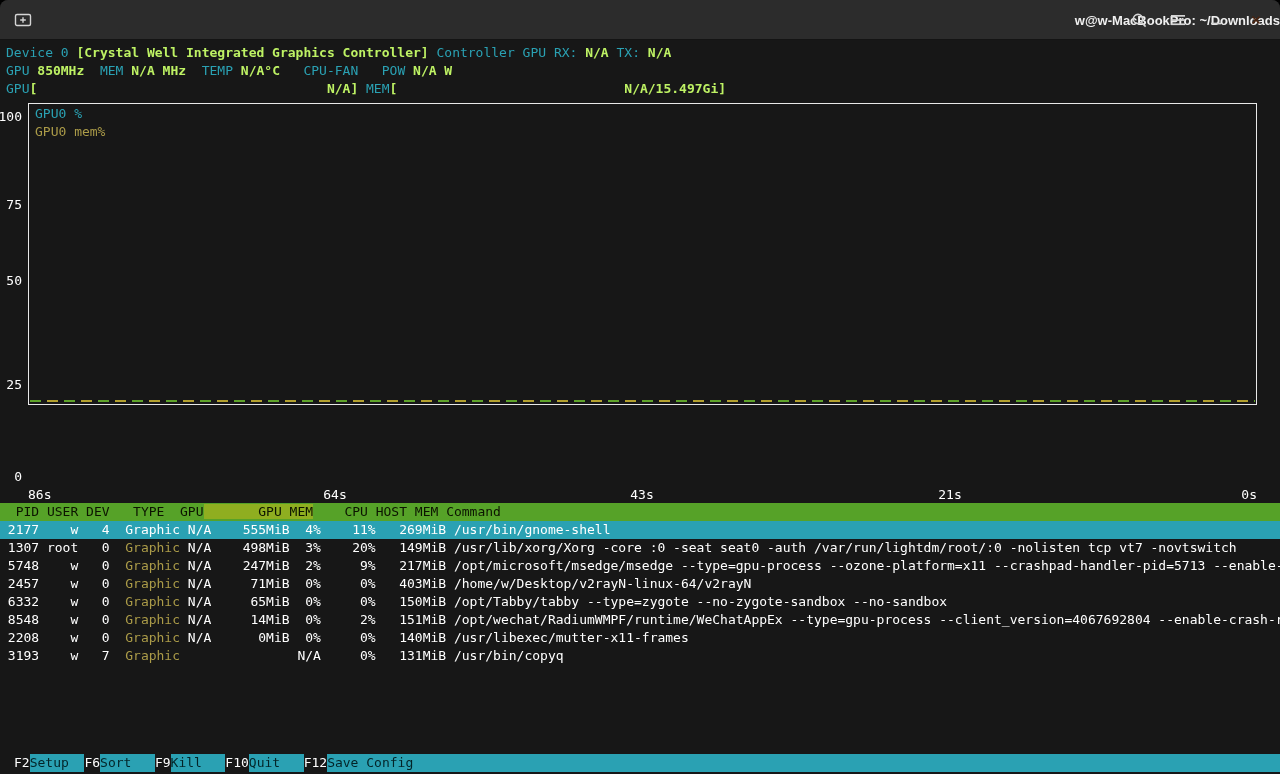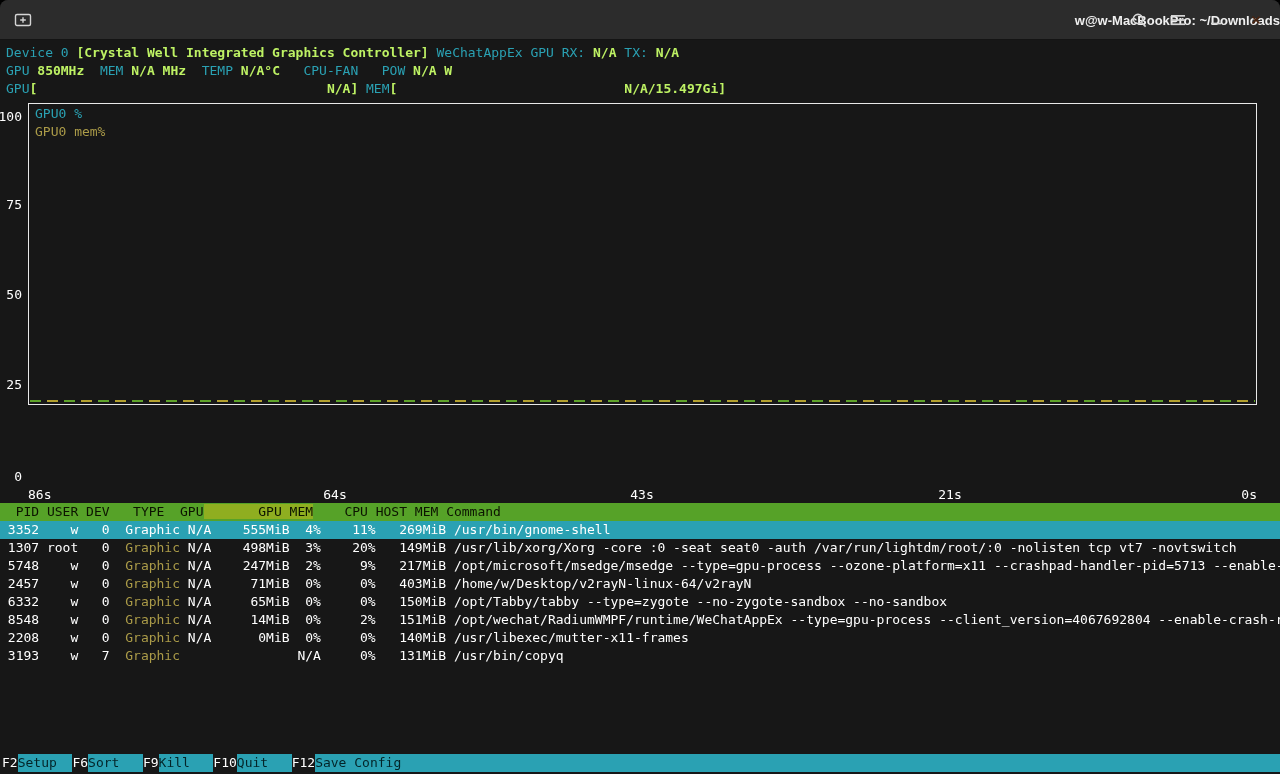--- a/index.html
+++ b/index.html
@@ -53,21 +53,21 @@
   .ptable{margin-top:0}
   .prow{white-space:pre;height:18px;color:#fff;overflow:hidden}
   .prow .type{color:var(--yellow,#ab9b48)}
   .prow.header{background:var(--green,#56a228);color:#0c1400}
   .sortcell{background:var(--sort-highlight,#8fae20)}
   .prow.selected{background:var(--selected-bg,#2aa1b3);color:#fff}
   .prow.selected .type{color:#fff}
 
   
   .fnbar{position:absolute;left:0;right:0;bottom:2px;height:18px;display:flex;
-         white-space:pre;padding-left:2px}
+         white-space:pre;padding-left:14px}
   .fnitem{display:flex}
   .fnitem.fill{flex:1}
   .fnkey{color:#fff}
   .fnaction{background:var(--cyan,#2aa1b3);color:#032428}
   .fnitem.fill .fnaction{flex:1}
 </style>
 </head>
 <body>
 
 <div class="window">
@@ -106,29 +106,29 @@
         <svg width="20" height="20" viewBox="0 0 20 20">
           <line x1="6.5" y1="6.5" x2="13.5" y2="13.5" stroke="#4a2410" stroke-width="1.7"></line>
           <line x1="13.5" y1="6.5" x2="6.5" y2="13.5" stroke="#4a2410" stroke-width="1.7"></line>
         </svg>
       </button>
     </div>
   </header>
 
   <div class="terminal">
 
-    <div class="line info"><span class="c-cyan">Device 0 </span><span class="c-fg">[Crystal Well Integrated Graphics Controller] </span><span class="c-cyan">WeChatAppEx GPU </span><span class="c-cyan">RX: </span><span class="c-fg">N/A </span><span class="c-cyan">TX: </span><span class="c-fg">N/A</span></div>
+    <div class="line info"><span class="c-cyan">Device 0 </span><span class="c-fg">[Crystal Well Integrated Graphics Controller] </span><span class="c-cyan">Controller GPU </span><span class="c-cyan">RX: </span><span class="c-fg">N/A </span><span class="c-cyan">TX: </span><span class="c-fg">N/A</span></div>
     <div class="line info"><span class="c-cyan">GPU </span><span class="c-fg">850MHz  </span><span class="c-cyan">MEM </span><span class="c-fg">N/A MHz  </span><span class="c-cyan">TEMP </span><span class="c-fg">N/A°C   </span><span class="c-cyan">CPU-FAN   </span><span class="c-cyan">POW </span><span class="c-fg">N/A W</span></div>
     <div class="line info"><span class="c-cyan">GPU</span><span class="c-fg">[                                     N/A] </span><span class="c-cyan">MEM</span><span class="c-fg">[                             N/A/15.497Gi]</span></div>
 
     <div class="chart">
       <div class="ylabels">
           <div class="ytick" style="top: 5px;">100</div>
           <div class="ytick" style="top: 93px;">75</div>
-          <div class="ytick" style="top: 183px; text-align: center;">50</div>
+          <div class="ytick" style="top: 169px; text-align: center;">50</div>
           <div class="ytick" style="top: 273px; text-align: right;">25</div>
           <div class="ytick" style="top: 365px;">0</div>
         </div>
       <div class="plot">
         <div class="legend">
             <div class="c-cyan">GPU0 %</div>
             <div class="c-yellow">GPU0 mem%</div>
           </div>
         <div class="zeroline"></div>
       </div>
@@ -137,21 +137,21 @@
           <div class="xtick x1">64s</div>
           <div class="xtick x2">43s</div>
           <div class="xtick x3">21s</div>
           <div class="xtick x4">0s</div>
         </div>
     </div>
 
     <div class="ptable">
       <div class="prow header"><span>  PID USER DEV   TYPE  GPU</span><span class="sortcell">       GPU MEM</span><span>    CPU HOST MEM Command</span></div>
       <div>
-          <div class="prow selected"><span> 3352    w   0  </span><span class="type">Graphic</span><span> N/A    555MiB  4%    11%   269MiB /usr/bin/gnome-shell</span></div>
+          <div class="prow selected"><span> 2177    w   4  </span><span class="type">Graphic</span><span> N/A    555MiB  4%    11%   269MiB /usr/bin/gnome-shell</span></div>
           <div class="prow"><span> 1307 root   0  </span><span class="type">Graphic</span><span> N/A    498MiB  3%    20%   149MiB /usr/lib/xorg/Xorg -core :0 -seat seat0 -auth /var/run/lightdm/root/:0 -nolisten tcp vt7 -novtswitch</span></div>
           <div class="prow"><span> 5748    w   0  </span><span class="type">Graphic</span><span> N/A    247MiB  2%     9%   217MiB /opt/microsoft/msedge/msedge --type=gpu-process --ozone-platform=x11 --crashpad-handler-pid=5713 --enable-crash-rep</span></div>
           <div class="prow"><span> 2457    w   0  </span><span class="type">Graphic</span><span> N/A     71MiB  0%     0%   403MiB /home/w/Desktop/v2rayN-linux-64/v2rayN</span></div>
           <div class="prow"><span> 6332    w   0  </span><span class="type">Graphic</span><span> N/A     65MiB  0%     0%   150MiB /opt/Tabby/tabby --type=zygote --no-zygote-sandbox --no-sandbox</span></div>
           <div class="prow"><span> 8548    w   0  </span><span class="type">Graphic</span><span> N/A     14MiB  0%     2%   151MiB /opt/wechat/RadiumWMPF/runtime/WeChatAppEx --type=gpu-process --client_version=4067692804 --enable-crash-reporter -</span></div>
           <div class="prow"><span> 2208    w   0  </span><span class="type">Graphic</span><span> N/A      0MiB  0%     0%   140MiB /usr/libexec/mutter-x11-frames</span></div>
           <div class="prow"><span> 3193    w   7  </span><span class="type">Graphic</span><span>               N/A     0%   131MiB /usr/bin/copyq</span></div>
         </div>
     </div>
 

